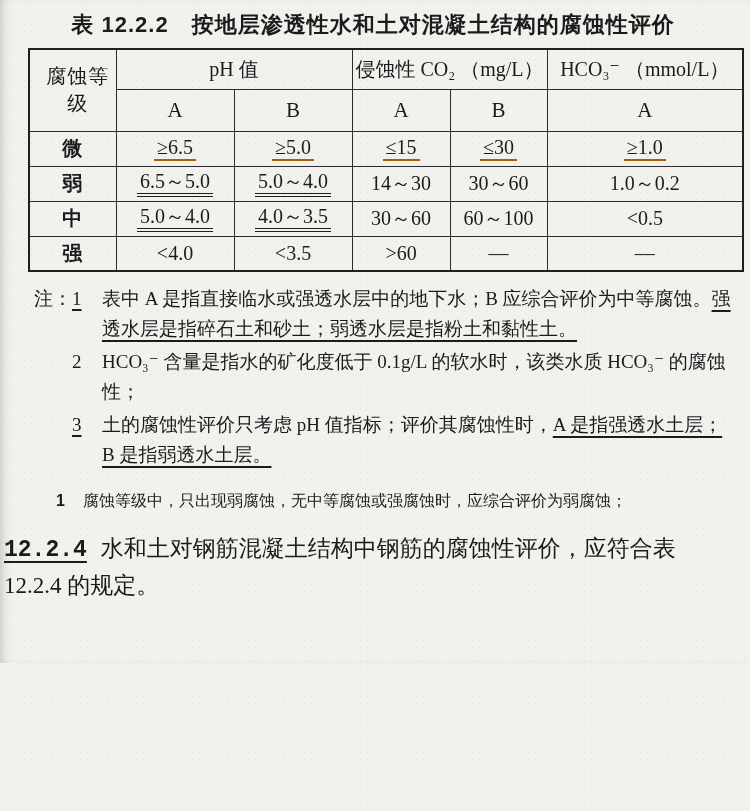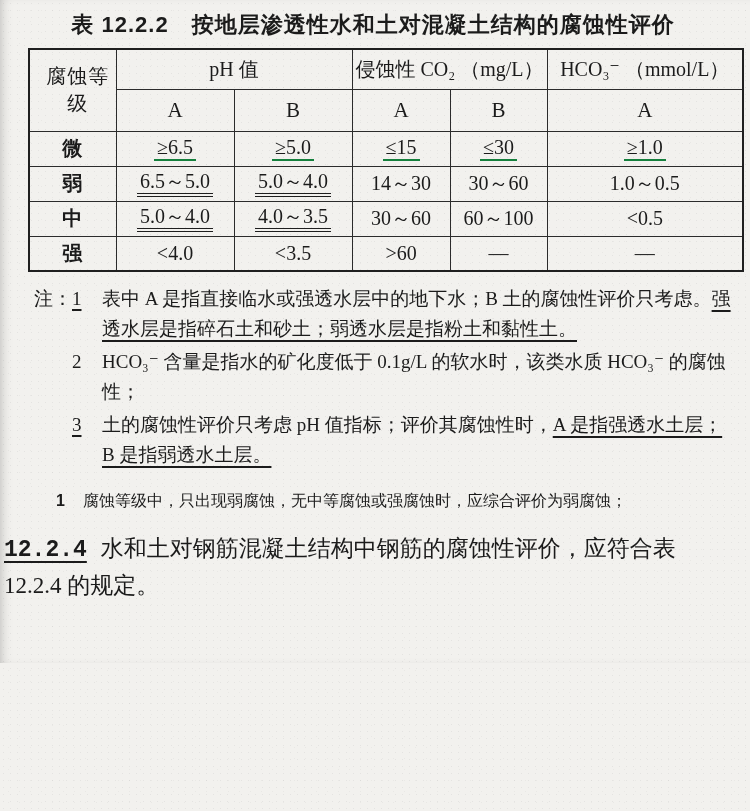--- a/index.html
+++ b/index.html
@@ -43,21 +43,21 @@
     font-weight: normal;
     font-size: 20px;
     padding: 0 2px;
   }
   table.corrosion thead tr.group-row th { height: 40px; font-size: 20px; }
   table.corrosion thead tr.sub-row th { height: 42px; font-size: 21px; }
   table.corrosion th.corner { font-size: 19px; letter-spacing: 1px; padding-left: 12px; }
   table.corrosion tbody tr { height: 35px; }
   table.corrosion tbody th.grade { font-size: 20px; font-weight: 600; letter-spacing: 1px; }
   table.corrosion tbody td { font-size: 20px; }
-  .u1 { display: inline-block; border-bottom: 2px solid #15803d; padding: 0 3px 1px 3px; line-height: 1.1; }
+  .u1 { display: inline-block; border-bottom: 2px solid #a16207; padding: 0 3px 1px 3px; line-height: 1.1; }
   .u2 { display: inline-block; border-bottom: 4px double #1e1e1e; padding: 0 3px 1px 3px; line-height: 1.1; }
 
   .notes { margin: 12px 10px 0 30px; font-size: 19px; line-height: 30px; }
   .note { display: flex; align-items: flex-start; margin-bottom: 3px; }
   .note-zhu { flex: 0 0 38px; white-space: nowrap; }
   .note-num { flex: 0 0 30px; text-align: left; }
   .note-num.u { }
   .note-num.u .nchar { text-decoration: underline; text-underline-offset: 4px; text-decoration-thickness: 1.5px; }
   .note-body { flex: 1 1 auto; }
   .useg { text-decoration: underline; text-underline-offset: 5px; text-decoration-thickness: 1.6px; text-align: right; }
@@ -129,21 +129,21 @@
         <td><span class="u1">≤15</span></td>
         <td><span class="u1">≤30</span></td>
         <td><span class="u1">≥1.0</span></td>
       </tr>
       <tr>
         <th class="grade">弱</th>
         <td><span class="u2">6.5～5.0</span></td>
         <td><span class="u2">5.0～4.0</span></td>
         <td><span>14～30</span></td>
         <td><span>30～60</span></td>
-        <td><span>1.0～0.5</span></td>
+        <td><span>1.0～0.2</span></td>
       </tr>
       <tr>
         <th class="grade">中</th>
         <td><span class="u2">5.0～4.0</span></td>
         <td><span class="u2">4.0～3.5</span></td>
         <td><span>30～60</span></td>
         <td><span>60～100</span></td>
         <td><span>&lt;0.5</span></td>
       </tr>
       <tr>
@@ -154,21 +154,21 @@
         <td><span>—</span></td>
         <td><span>—</span></td>
       </tr>
     </tbody>
   </table>
 
   <div class="notes">
     <div class="note">
       <div class="note-zhu">注：</div>
       <div class="note-num u"><span class="nchar">1</span></div>
-      <div class="note-body"><span>表中 A 是指直接临水或强透水层中的地下水；B 土的腐蚀性评价只考虑。</span><span class="useg">强透水层是指碎石土和砂土；弱透水层是指粉土和黏性土。</span></div>
+      <div class="note-body"><span>表中 A 是指直接临水或强透水层中的地下水；B 应综合评价为中等腐蚀。</span><span class="useg">强透水层是指碎石土和砂土；弱透水层是指粉土和黏性土。</span></div>
     </div>
     <div class="note">
       <div class="note-zhu"></div>
       <div class="note-num"><span class="nchar">2</span></div>
       <div class="note-body"><span>HCO₃⁻ 含量是指水的矿化度低于 0.1g/L 的软水时，该类水质 HCO₃⁻ 的腐蚀性；</span><span class="useg"></span></div>
     </div>
     <div class="note">
       <div class="note-zhu"></div>
       <div class="note-num u"><span class="nchar">3</span></div>
       <div class="note-body"><span>土的腐蚀性评价只考虑 pH 值指标；评价其腐蚀性时，</span><span class="useg">A 是指强透水土层；B 是指弱透水土层。</span></div>

